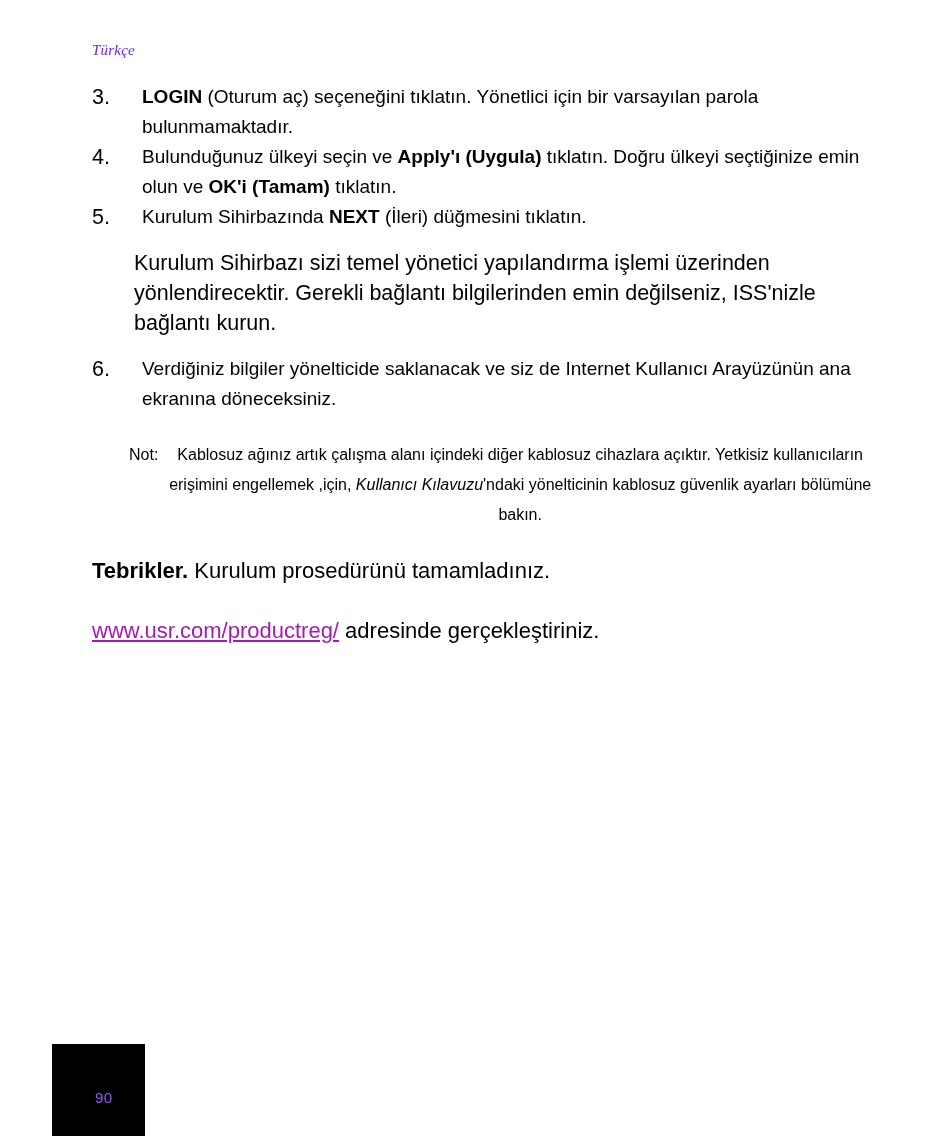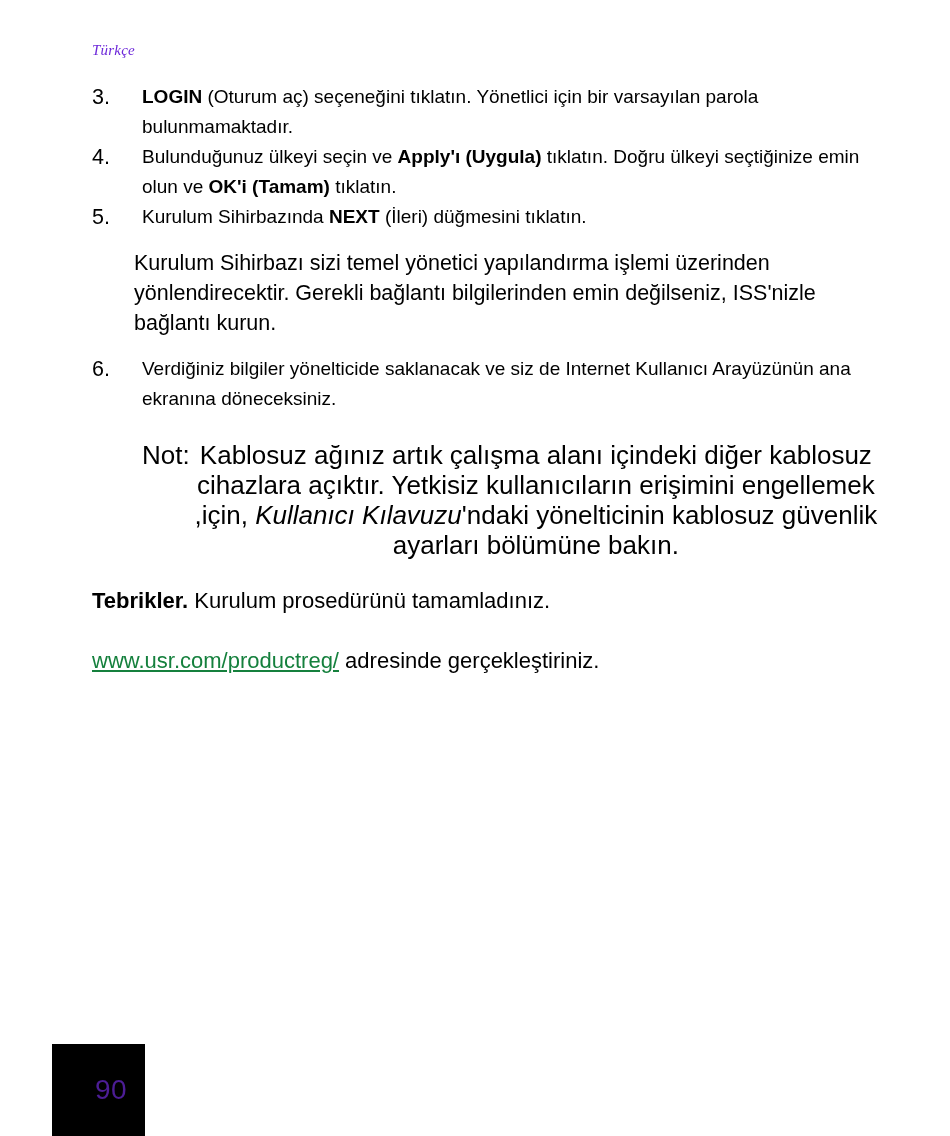--- a/index.html
+++ b/index.html
@@ -69,59 +69,59 @@
     margin-left: 42px;
   }
 
   .gap-small { height: 10px; }
   .gap-med { height: 16px; }
   .gap-large { height: 26px; }
 
   .note {
     display: flex;
     align-items: flex-start;
-    margin-left: 50px;
-    font-size: 26px;
+    margin-left: 37px;
+    font-size: 16px;
     line-height: 30px;
   }
   .note-label {
     flex: 0 0 auto;
   }
   .note-body {
     flex: 1 1 auto;
     text-align: center;
   }
 
   b, .bold { font-weight: bold; }
   i, .ital { font-style: italic; }
 
   .link {
-    color: #15803d;
+    color: #a21caf;
     text-decoration: underline;
   }
 
   .closing {
     font-size: 22px;
     line-height: 30px;
   }
 
   .page-number-box {
     position: absolute;
     left: 52px;
     bottom: 0px;
     width: 93px;
     height: 92px;
     background: #000000;
   }
   .page-number {
     position: absolute;
     left: 95px;
     bottom: 30px;
-    color: #4c1d95;
-    font-size: 28px;
+    color: #8b5cf6;
+    font-size: 15px;
     font-family: "Liberation Sans", sans-serif;
     letter-spacing: 0.5px;
   }
 </style>
 </head>
 <body>
 
 <div class="page">
 
   <div class="header-lang">Türkçe</div>

